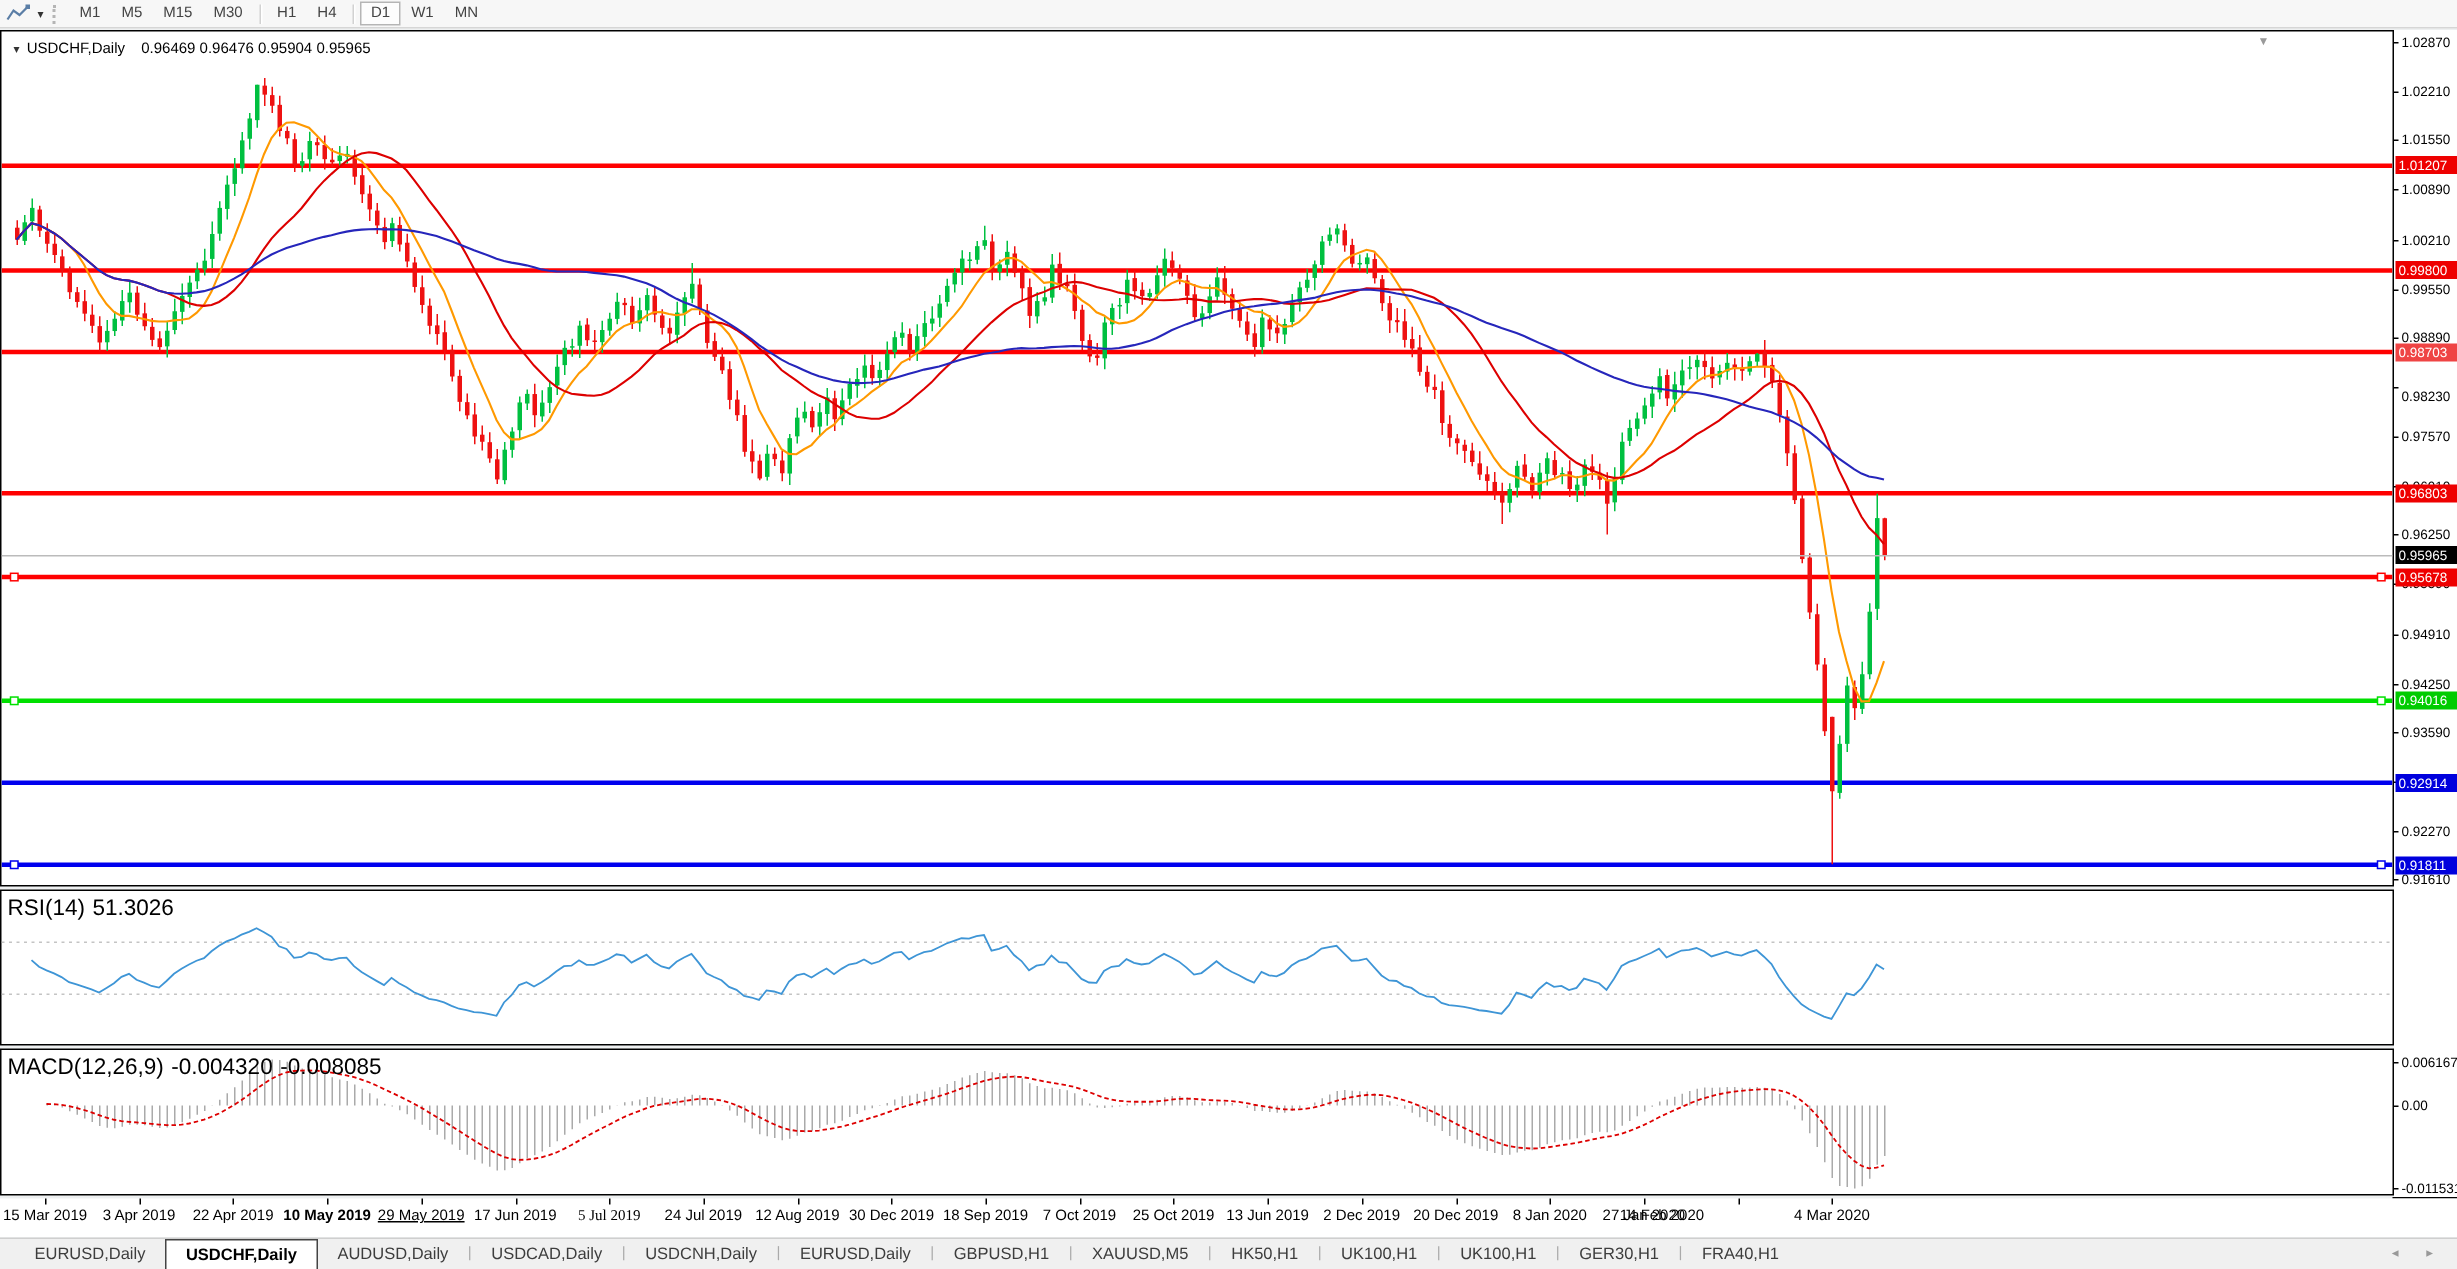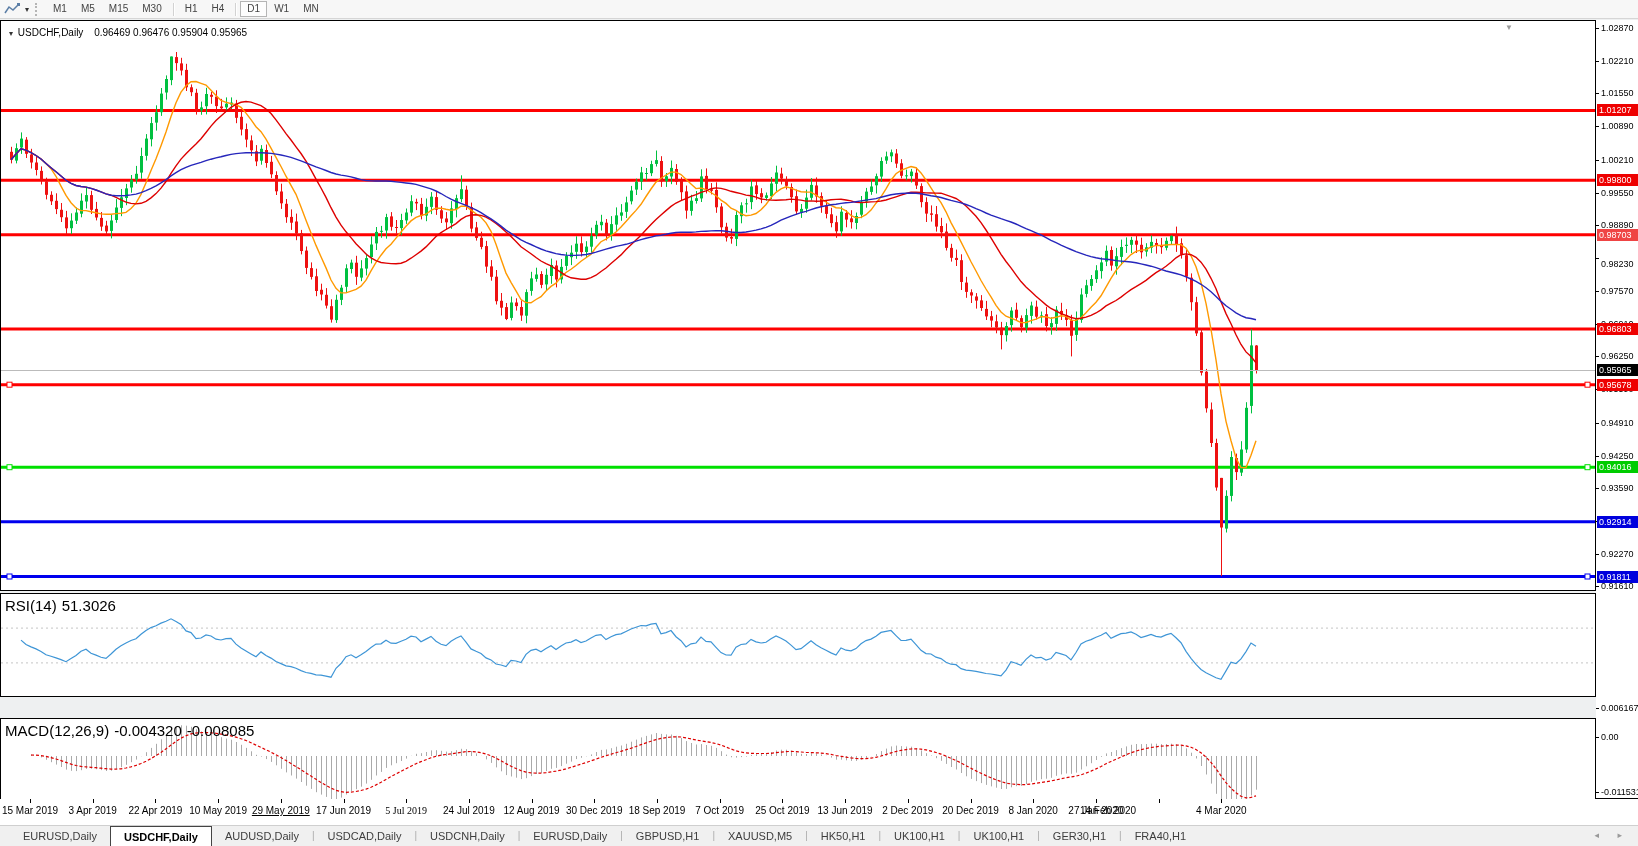--- a/index.html
+++ b/index.html
@@ -14,21 +14,21 @@
   .grip{width:5px;height:13px;border-left:2px dotted #b5b5b5;margin:0 6px 0 4px}
   .tfbtn{font-family:"Liberation Sans",sans-serif;font-size:10px;color:#444;background:transparent;
     border:1px solid transparent;padding:1px 6px;height:16px;line-height:12px;cursor:default}
   .tfbtn.active{background:#fdfdfd;border-color:#b5b5b5}
   .tbsep{width:1px;height:13px;background:#d2d2d2;margin:0 4px;box-shadow:1px 0 0 #fff}
 
   
   .panel{position:absolute;left:0;width:1596px;background:#fff;border:1px solid #000}
   #main-panel{top:20px;height:571px}
   #rsi-panel{top:593px;height:104px}
-  #macd-panel{top:718px;height:87px}
+  #macd-panel{top:699px;height:98px}
   .panel svg{position:absolute;left:0;top:0}
 
   #chart-title{position:absolute;left:6px;top:6px;font-size:10px;white-space:nowrap;z-index:5}
   #chart-title .sym{margin-right:8px}
   .indic-label{position:absolute;left:4px;top:3px;font-size:15px;white-space:nowrap;z-index:5}
   .indic-label span{margin-right:5px}
 
   #shift-marker{position:absolute;left:1504px;top:2px;font-size:8px;color:#9a9a9a;z-index:6}
 
   
@@ -937,21 +937,21 @@
 <div id="axis-gap-line"></div>
 
 <div id="date-axis">
     <div class="datetick" style="left: 30px;"></div>
     <div class="datelabel" style="left: 30px;">15 Mar 2019</div>
     <div class="datetick" style="left: 92.7px;"></div>
     <div class="datelabel" style="left: 92.7px;">3 Apr 2019</div>
     <div class="datetick" style="left: 155.4px;"></div>
     <div class="datelabel" style="left: 155.4px;">22 Apr 2019</div>
     <div class="datetick" style="left: 218.1px;"></div>
-    <div class="datelabel" style="left: 218.1px;">10 May 2019</div>
+    <div class="datelabel" style="left: 218.1px; font-weight: bold;">10 May 2019</div>
     <div class="datetick" style="left: 280.8px;"></div>
     <div class="datelabel" style="left: 280.8px; text-decoration: underline;">29 May 2019</div>
     <div class="datetick" style="left: 343.5px;"></div>
     <div class="datelabel" style="left: 343.5px;">17 Jun 2019</div>
     <div class="datetick" style="left: 406.2px;"></div>
     <div class="datelabel" style="left: 406.2px; font-family: Liberation Serif, serif;">5 Jul 2019</div>
     <div class="datetick" style="left: 468.9px;"></div>
     <div class="datelabel" style="left: 468.9px;">24 Jul 2019</div>
     <div class="datetick" style="left: 531.6px;"></div>
     <div class="datelabel" style="left: 531.6px;">12 Aug 2019</div>

